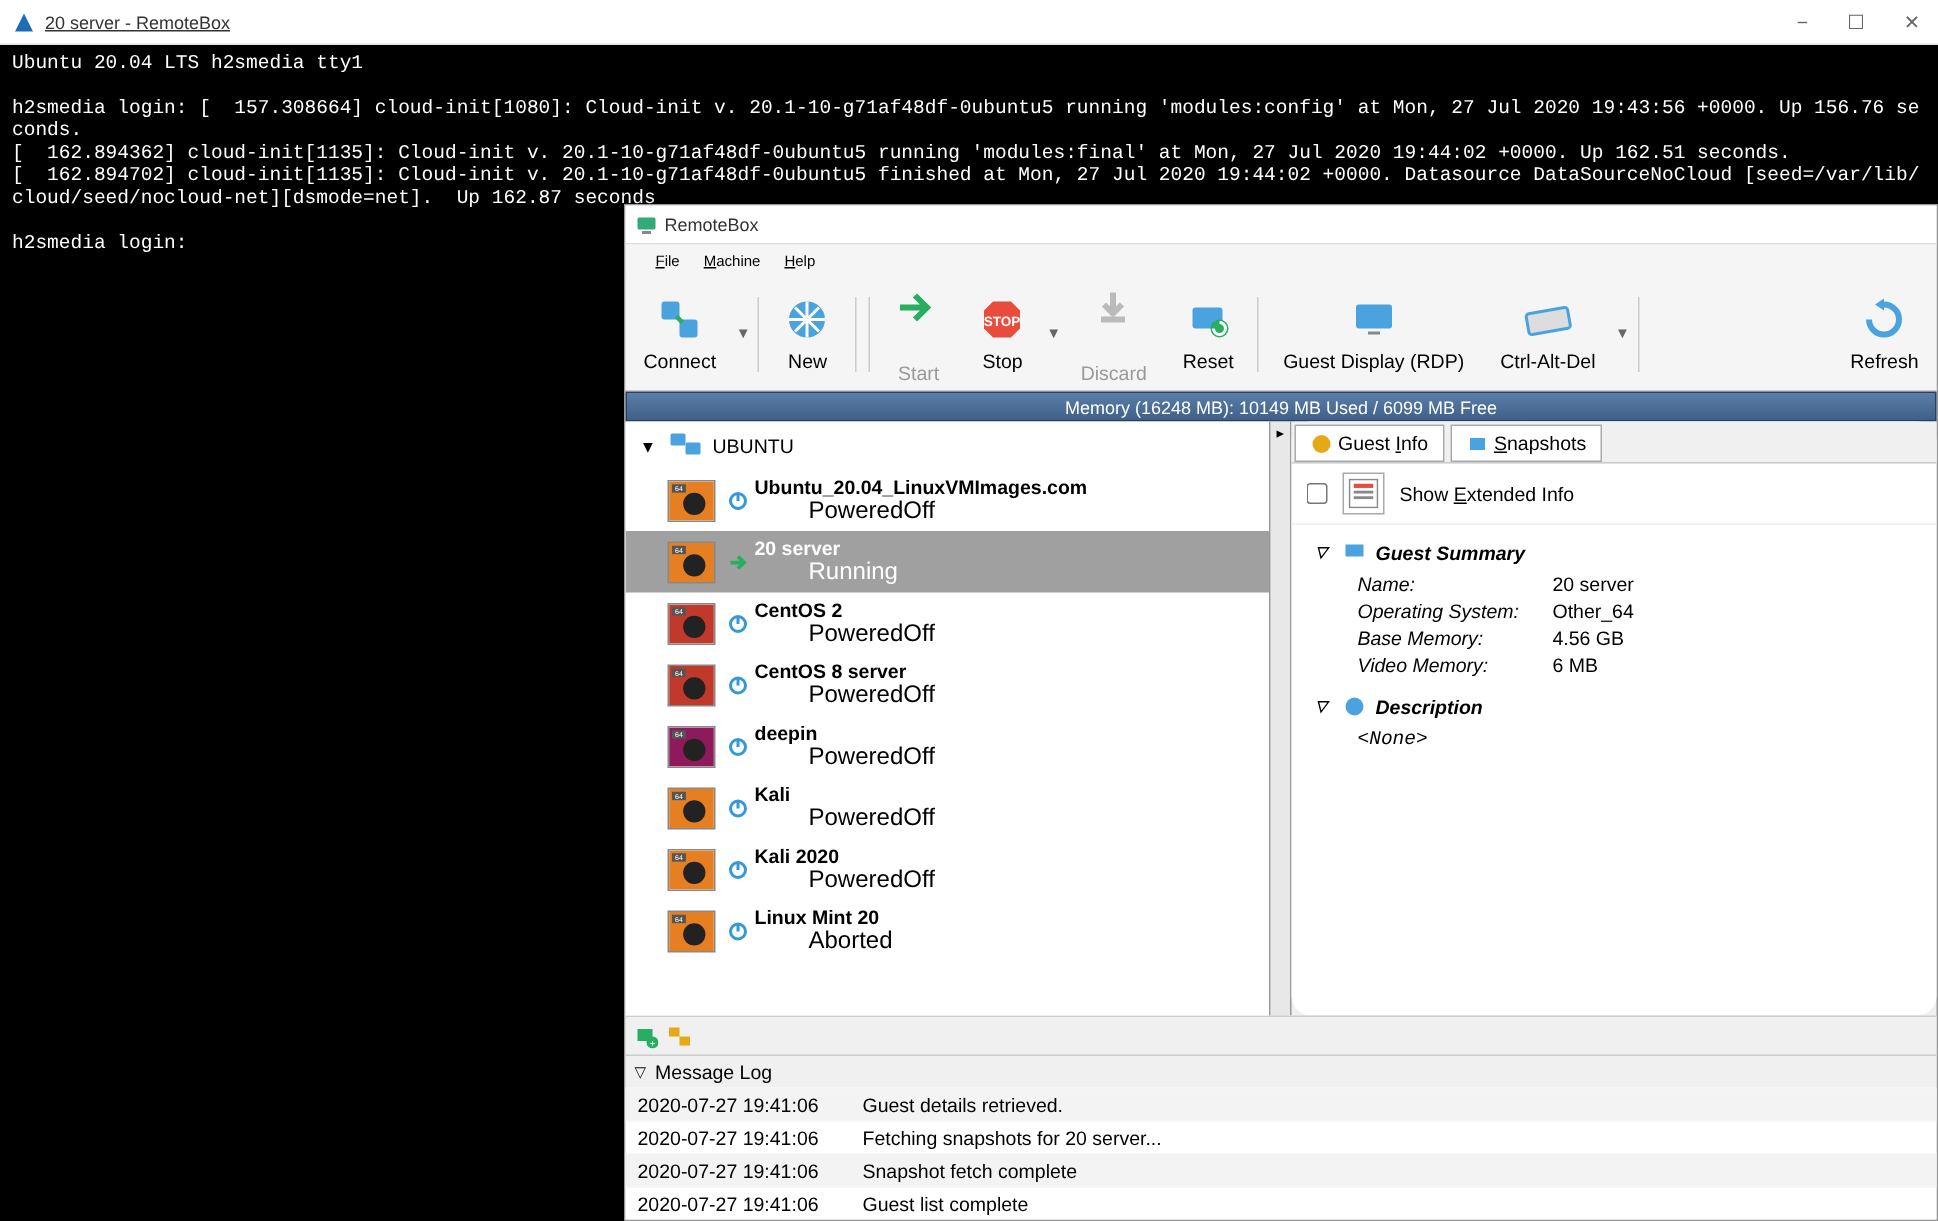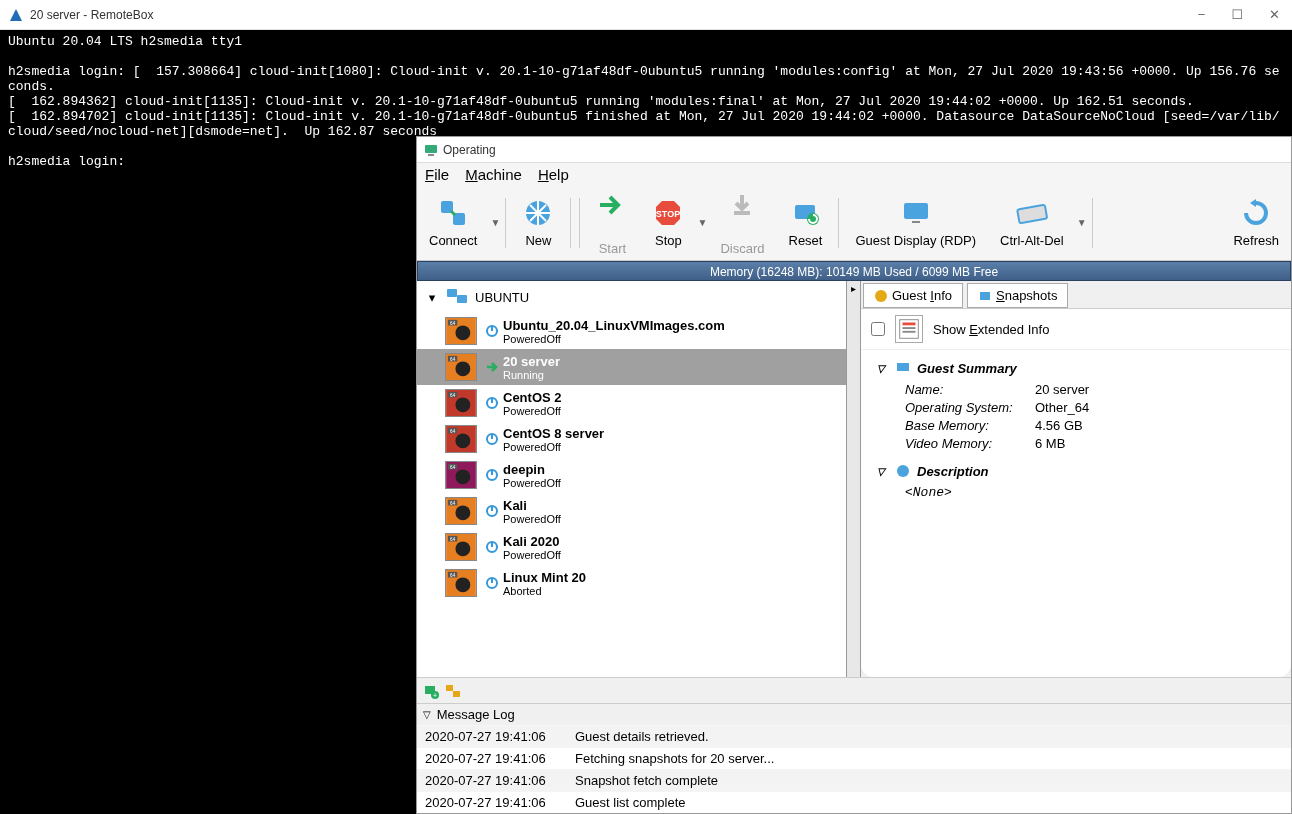--- a/index.html
+++ b/index.html
@@ -2,31 +2,31 @@
 <html><head>
 <meta charset="utf-8">
 <style>
 * { margin: 0; padding: 0; box-sizing: border-box; font-family: "Segoe UI", Tahoma, sans-serif; }
 body { width: 1292px; height: 814px; background: #fff; position: relative; overflow: hidden; }
 
 
 .term-window { position: absolute; top: 0; left: 0; width: 1292px; height: 814px; background: #fff; }
 .term-titlebar { height: 30px; background: #fff; display: flex; align-items: center; padding: 0 8px; border-bottom: 1px solid #e0e0e0; }
 .term-titlebar .vb-icon { width: 16px; height: 16px; margin-right: 6px; }
-.term-titlebar .title { font-size: 12px; color: #333; flex: 1; }
+.term-titlebar .title { font-size: 12px; color: #333; flex: 1; text-decoration: underline; }
 .term-titlebar .win-controls { display: flex; gap: 18px; font-size: 13px; color: #666; }
 .term-titlebar .win-controls span { cursor: pointer; padding: 2px 4px; }
 .term-body { background: #000; color: #fff; font-family: "Consolas", "Courier New", monospace; font-size: 13px; line-height: 15px; padding: 4px 8px; height: 784px; white-space: pre-wrap; word-break: break-all; }
 
 
 .rb-window { position: absolute; top: 136px; left: 416px; width: 876px; height: 678px; background: #f0f0f0; border: 1px solid #999; box-shadow: 0 4px 12px rgba(0,0,0,.3); display: flex; flex-direction: column; }
 .rb-titlebar { height: 26px; background: #fff; display: flex; align-items: center; padding: 0 6px; border-bottom: 1px solid #ddd; }
 .rb-titlebar .rb-icon { width: 16px; height: 16px; margin-right: 4px; }
 .rb-titlebar .title { font-size: 12px; color: #333; }
-.rb-menubar { height: 22px; background: #f5f5f5; display: flex; align-items: center; padding: 0 0; font-size: 15px; }
+.rb-menubar { height: 22px; background: #f5f5f5; display: flex; align-items: center; padding: 0 12px; font-size: 10px; }
 .rb-menubar .menu-item { padding: 2px 8px; cursor: pointer; }
 .rb-menubar .menu-item u { text-decoration: underline; }
 
 .rb-toolbar { height: 76px; background: #f5f5f5; display: flex; align-items: center; border-bottom: 1px solid #ccc; }
 .tb-btn { display: flex; flex-direction: column; align-items: center; justify-content: center; padding: 4px 12px; font-size: 13px; cursor: pointer; height: 68px; }
 .tb-btn .ico { width: 32px; height: 32px; margin-bottom: 4px; }
 .tb-btn.disabled { color: #999; gap: 16px; }
 .tb-sep { width: 1px; height: 50px; background: #ccc; margin: 0 4px; }
 .tb-arrow { width: 12px; display: flex; align-items: center; justify-content: center; color: #666; font-size: 10px; cursor: pointer; height: 68px; }
 .tb-spacer { flex: 1; }
@@ -38,21 +38,21 @@
 .rb-vmlist-inner { height: 362px; overflow-y: scroll; }
 
 .vm-group { display: flex; align-items: center; padding: 6px 8px; font-size: 13px; }
 .vm-group .tree-toggle { width: 14px; text-align: center; cursor: pointer; }
 .vm-group .grp-icon { width: 24px; height: 20px; margin: 0 6px; }
 .vm-item { display: flex; align-items: center; padding: 4px 8px 4px 28px; font-size: 13px; cursor: pointer; }
 .vm-item.selected { background: #a0a0a0; color: #fff; }
 .vm-item .state-ico { width: 14px; height: 14px; margin-right: 4px; }
 .vm-item .vm-thumb { width: 32px; height: 28px; margin-right: 8px; border: 1px solid #888; }
 .vm-item .vm-text .vm-name { font-weight: bold; }
-.vm-item .vm-text .vm-state { font-size: 11px; }
+.vm-item .vm-text .vm-state { font-size: 16px; margin-left: 36px; }
 
 .rb-side-icons { width: 14px; background: #e8e8e8; border-right: 1px solid #999; }
 .rb-side-icons div { font-size: 10px; text-align: center; padding: 2px 0; cursor: pointer; }
 
 .rb-details { flex: 1; background: #fff; display: flex; flex-direction: column; border-radius: 13px; }
 .rb-tabs { display: flex; background: #f0f0f0; border-bottom: 1px solid #ccc; }
 .rb-tab { padding: 4px 10px; font-size: 13px; border: 1px solid #aaa; background: #fff; margin: 2px 2px 0 2px; cursor: pointer; display: flex; align-items: center; gap: 4px; }
 .rb-tab .tab-ico { width: 14px; height: 14px; }
 .rb-tab u { text-decoration: underline; }
 .rb-show-ext { display: flex; align-items: center; padding: 6px 10px; font-size: 13px; gap: 10px; border-bottom: 1px solid #eee; }
@@ -109,21 +109,21 @@
 </div>
 
 <div class="rb-window">
   <div class="rb-titlebar">
     <span class="rb-icon">
       <svg class="svg-fill" viewBox="0 0 16 16">
           <rect x="2" y="3" width="12" height="8" fill="#3a7" rx="1"></rect>
           <rect x="5" y="12" width="6" height="2" fill="#888"></rect>
         </svg>
     </span>
-    <span class="title">Operating</span>
+    <span class="title">RemoteBox</span>
   </div>
 
   <div class="rb-menubar">
     <span class="menu-item"><u>F</u><span></span>ile</span>
     <span class="menu-item"><u>M</u>achine</span>
     <span class="menu-item"><u>H</u>elp</span>
   </div>
 
   <div class="rb-toolbar">
     <div class="tb-btn">

